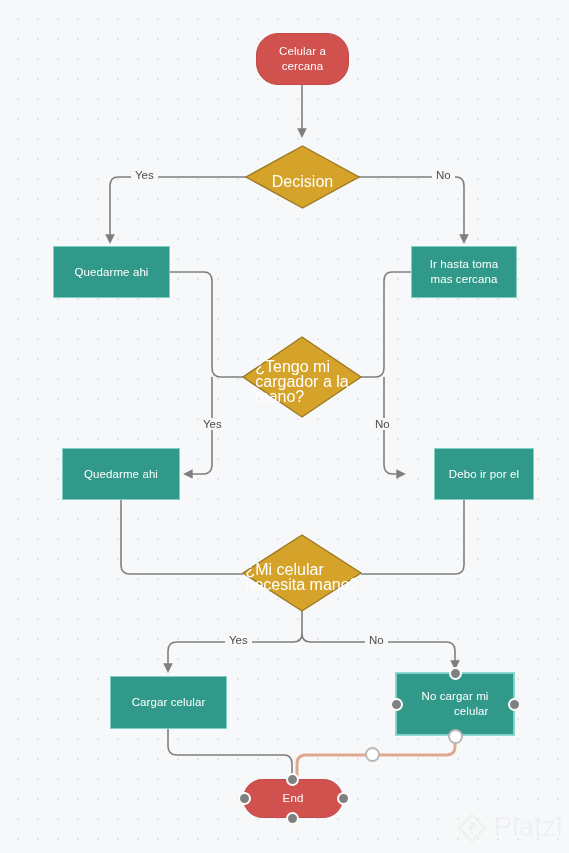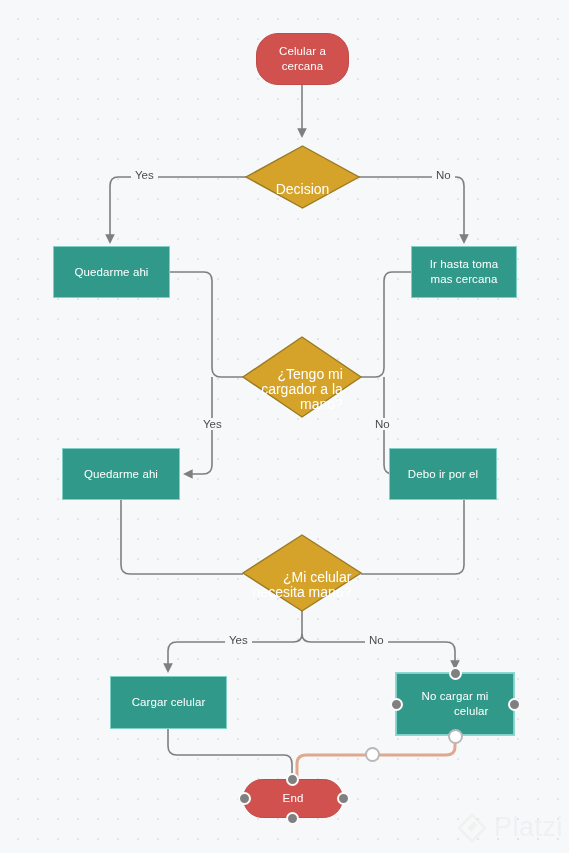--- a/index.html
+++ b/index.html
@@ -48,28 +48,28 @@
     position: absolute;
     z-index: 4;
   }
   .node-decision-wrap svg {
     position: absolute;
     left: 0; top: 0;
     overflow: visible;
   }
   .node-decision-label {
     position: absolute;
-    left: 0; top: 12px;
+    left: 0; top: 4px;
     width: 100%; height: 100%;
     display: flex;
     align-items: center;
     justify-content: center;
-    text-align: right;
+    text-align: left;
     color: #ffffff;
-    font-size: 14px;
+    font-size: 16px;
     line-height: 15px;
     pointer-events: none;
   }
   .edge-label {
     position: absolute;
     font-size: 11.5px;
     color: #4c4c4c;
     background: #f7f8fa;
     padding: 0 4px;
     z-index: 5;
@@ -191,21 +191,21 @@
     </div>
   </div>
 
   <div class="edge-label" style="left:199px; top:418px;">Yes</div>
   <div class="edge-label" style="left:371px; top:418px;">No</div>
 
   <div class="node node-process" style="left:62px; top:448px; width:118px; height:52px;">
     <span>Quedarme ahi</span>
   </div>
 
-  <div class="node node-process" style="left:389px; top:448px; width:108px; height:52px;text-align:center;">
+  <div class="node node-process" style="left:434px; top:448px; width:100px; height:52px;text-align:center;">
     <span>Debo ir por el</span>
   </div>
 
   <div class="node-decision-wrap" style="left:242px; top:534px; width:120px; height:78px;">
     <svg width="120" height="78">
       <polygon points="60,1 119,39 60,77 1,39" fill="#d5a32a" stroke="#9b7a21" stroke-width="1.4"></polygon>
     </svg>
     <div class="node-decision-label">
       <div>
         <div>¿Mi celular</div>

